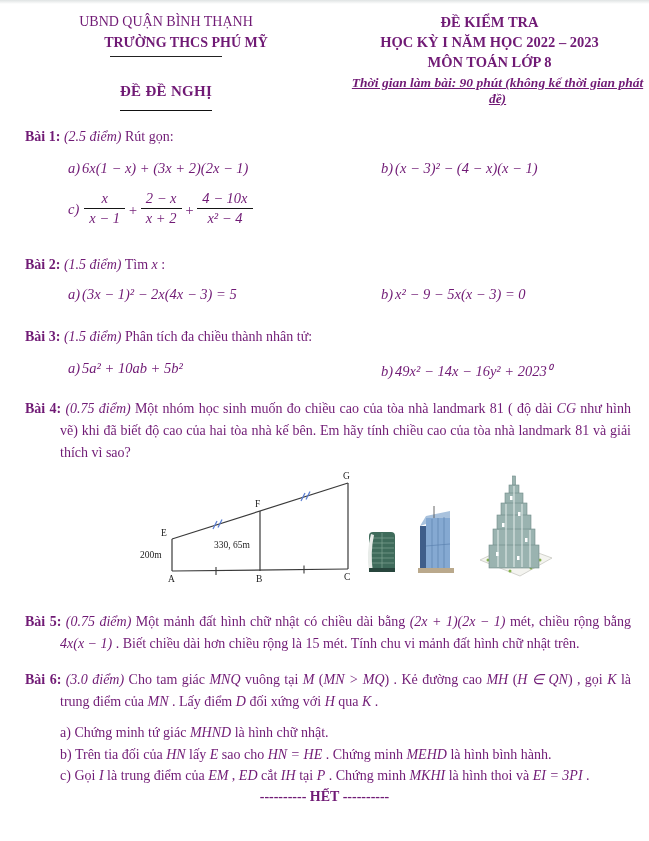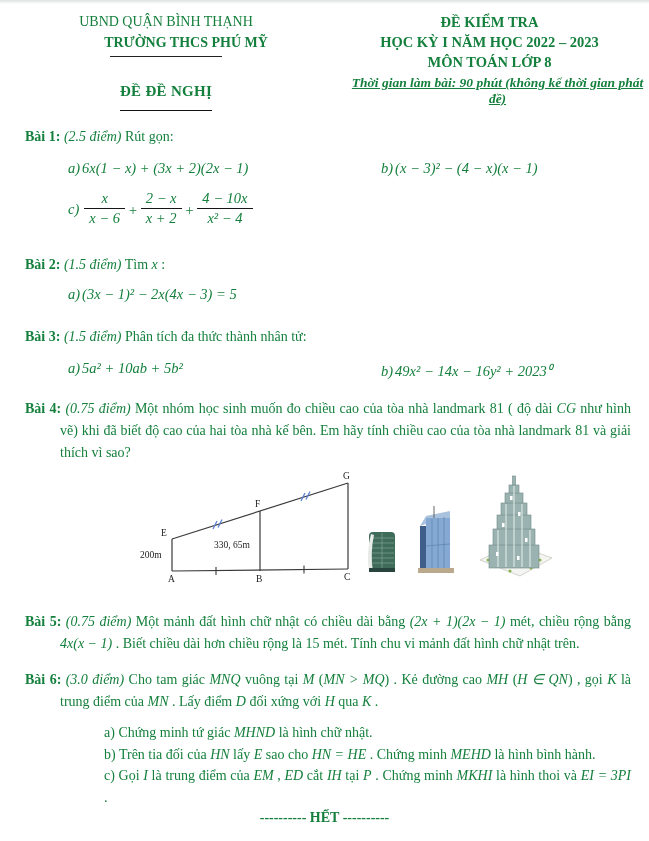--- a/index.html
+++ b/index.html
@@ -1,17 +1,17 @@
 <!DOCTYPE html>
 <html><head>
 <meta charset="utf-8">
 <style>
   html,body{margin:0;padding:0;background:#ffffff;}
   .page{position:relative;width:649px;height:841px;background:#fff;overflow:hidden;
-        font-family:"Liberation Serif",serif;font-size:14px;color:#15803d;}
+        font-family:"Liberation Serif",serif;font-size:14px;color:#701a75;}
   .top-shade{height:4px;background:linear-gradient(#dfe3e3,#ffffff);}
 
   .header{display:flex;padding-top:8px;}
   .h-left{width:332px;text-align:center;}
   .h-right{width:315px;text-align:center;}
   .h-line1{font-size:14px;line-height:20px;}
   .h-line2{font-weight:bold;font-size:14px;line-height:20px;margin-top:1px;padding-left:40px;}
   .h-rule{width:112px;border-top:1.5px solid #222;margin:3px auto 0;}
   .h-examtype{display:inline-block;font-weight:bold;font-size:15px;margin-top:26px;
               border-bottom:1.5px solid #111;padding-bottom:10px;letter-spacing:.3px;}
@@ -45,21 +45,21 @@
   .mt-p2ab{margin-top:10px;padding-left:7px;}
   .mt-p3h{margin-top:18px;}
   .mt-p3ab{margin-top:12px;}
   .mt-p4{margin-top:16px;}
   .mt-p5{margin-top:13px;}
   .mt-p6{margin-top:14px;}
 
   .figure{margin-top:4px;margin-left:100px;height:130px;}
   .fig-label{font-size:9.5px;fill:#1c1c1c;font-family:"Liberation Serif",serif;}
 
-  .p6-items{margin-top:9px;margin-left:44px;}
+  .p6-items{margin-top:9px;}
   .p6-item{margin:0 18px 0 60px;line-height:21.5px;text-align:justify;}
 
   .footer{text-align:center;font-weight:bold;margin-top:2px;font-size:14px;}
 </style>
 </head>
 <body>
 
 <div class="page">
   <div class="top-shade"></div>
 
@@ -88,39 +88,42 @@
   <div class="items-row mt-p1ab">
     <span class="col-a math">
       <span class="ilabel">a)</span><span>6x(1 − x) + (3x + 2)(2x − 1)</span>
     </span>
     <span class="col-b math">
       <span class="ilabel">b)</span><span>(x − 3)² − (4 − x)(x − 1)</span>
     </span>
   </div>
   <div class="items-row frac-row mt-p1c">
     <span class="col-a math">
-      <span class="ilabel">c)</span><span class="frac"><span class="num">x</span><span class="den">x − 6</span></span><span class="op">+</span><span class="frac"><span class="num">2 − x</span><span class="den">x + 2</span></span><span class="op">+</span><span class="frac"><span class="num">4 − 10x</span><span class="den">x² − 4</span></span>
+      <span class="ilabel">c)</span><span class="frac"><span class="num">x</span><span class="den">x − 1</span></span><span class="op">+</span><span class="frac"><span class="num">2 − x</span><span class="den">x + 2</span></span><span class="op">+</span><span class="frac"><span class="num">4 − 10x</span><span class="den">x² − 4</span></span>
     </span>
   </div>
 
   <div class="para mt-p2h">
     <span class="plabel">Bài 2:</span>
     <span class="ppoints">(1.5 điểm)</span>
     <span><span>Tìm </span><span class="it">x</span><span> :</span></span>
   </div>
   <div class="items-row mt-p2ab">
     <span class="col-a math">
       <span class="ilabel">a)</span><span>(3x − 1)² − 2x(4x − 3) = 5</span>
     </span>
+    <span class="col-b math">
+      <span class="ilabel">b)</span><span>x² − 9 − 5x(x − 3) = 0</span>
+    </span>
   </div>
 
   <div class="para mt-p3h">
     <span class="plabel">Bài 3:</span>
     <span class="ppoints">(1.5 điểm)</span>
-    <span>Phân tích đa thức thành nhân tử:</span>
+    <span>Phân tích đa chiều thành nhân tử:</span>
   </div>
   <div class="items-row mt-p3ab">
     <span class="col-a math">
       <span class="ilabel">a)</span><span>5a² + 10ab + 5b²</span>
     </span>
     <span class="col-b math">
       <span class="ilabel">b)</span><span>49x² − 14x − 16y² + 2023⁰</span>
     </span>
   </div>
 

